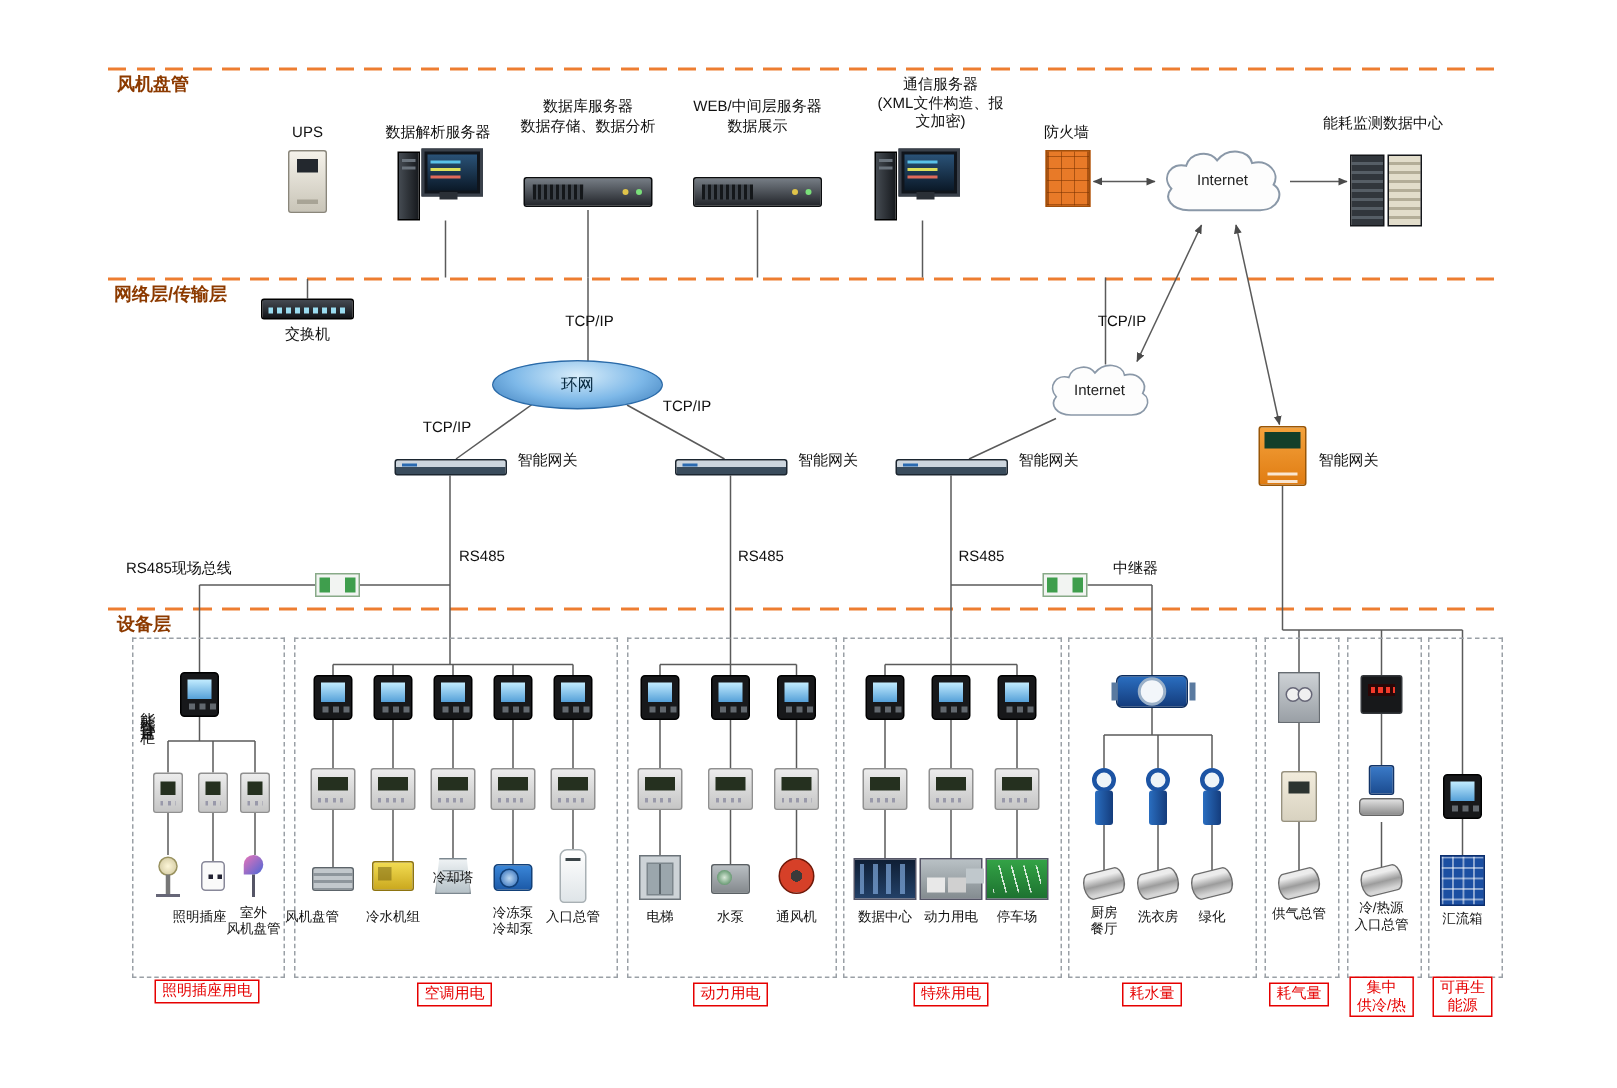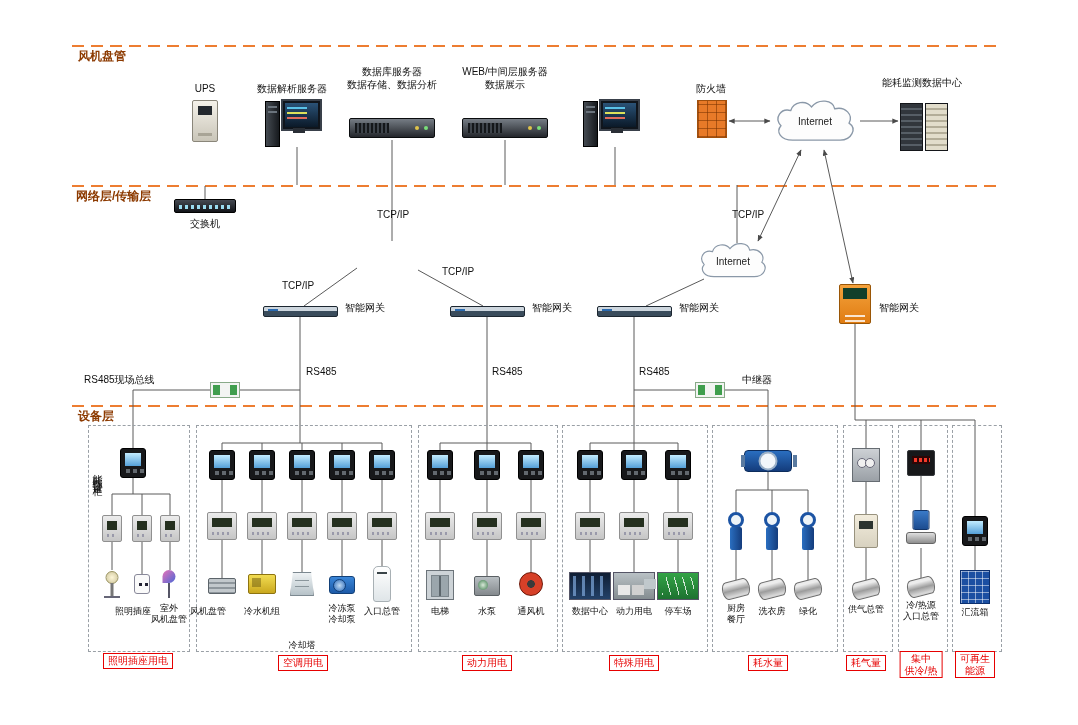--- a/index.html
+++ b/index.html
@@ -261,20 +261,23 @@
 
   <div class="dev rack1u" style="left:462px;top:118px;width:86px;height:20px"></div>
   <div class="lbl" style="left:505px;top:66px">WEB/中间层服务器
 数据展示</div>
 
   <div class="dev" style="left:583px;top:99px;width:56px;height:48px">
     <div class="pc-tower" style="left:0;top:2px;width:13px;height:44px"></div>
     <div class="pc-mon" style="left:16px;top:0;width:37px;height:28px"></div>
     <div class="pc-stand" style="left:28px;top:29px;width:12px;height:5px"></div>
   </div>
+  <div class="lbl" style="left:627px;top:51px">通信服务器
+(XML文件构造、报
+文加密)</div>
 
   <div class="dev firewall" style="left:697px;top:100px;width:30px;height:38px"></div>
   <div class="lbl" style="left:711px;top:83px">防火墙</div>
 
   <div class="dev" style="left:770px;top:98px;width:90px;height:52px">
     <svg width="90" height="52" viewBox="0 0 100 58">
       <path d="M25 47 C12 47 6 38 12 31 C4 22 12 11 23 14 C26 4 40 2 46 10 C54 0 70 2 72 12 C84 9 93 19 88 28 C97 34 91 47 78 47 Z" fill="#fdfdfd" stroke="#8a98a8" stroke-width="1.5"></path>
     </svg>
     <div class="cloud-txt">Internet</div>
   </div>
@@ -286,20 +289,23 @@
   <div class="lbl" style="left:922px;top:77px">能耗监测数据中心</div>
 
   <div class="dev switch" style="left:174px;top:199px;width:62px;height:14px"></div>
   <div class="lbl" style="left:205px;top:218px">交换机</div>
 
   <div class="lbl" style="left:393px;top:209px">TCP/IP</div>
   <div class="lbl" style="left:748px;top:209px">TCP/IP</div>
   <div class="lbl" style="left:298px;top:280px">TCP/IP</div>
   <div class="lbl" style="left:458px;top:266px">TCP/IP</div>
 
+  <div class="dev ring" style="left:328px;top:240px;width:114px;height:33px">
+    <span>环网</span>
+  </div>
 
   <div class="dev" style="left:688px;top:241px;width:90px;height:44px">
     <svg width="90" height="44" viewBox="0 0 100 58">
       <path d="M25 47 C12 47 6 38 12 31 C4 22 12 11 23 14 C26 4 40 2 46 10 C54 0 70 2 72 12 C84 9 93 19 88 28 C97 34 91 47 78 47 Z" fill="#fdfdfd" stroke="#8a98a8" stroke-width="1.5"></path>
     </svg>
     <div class="cloud-txt">Internet</div>
   </div>
 
   <div class="dev gw-flat" style="left:263px;top:306px;width:75px;height:11px"></div>
   <div class="lbl lbl-left" style="left:345px;top:302px">智能网关</div>
@@ -353,21 +359,21 @@
   <div class="dev din-mod" style="left:287px;top:512px;width:30px;height:28px"></div>
   <div class="dev din-mod" style="left:327px;top:512px;width:30px;height:28px"></div>
   <div class="dev din-mod" style="left:367px;top:512px;width:30px;height:28px"></div>
   <div class="dev icon-fancoil" style="left:208px;top:578px;width:28px;height:16px"></div>
   <div class="dev icon-chiller" style="left:248px;top:574px;width:28px;height:20px"></div>
   <div class="dev icon-tower" style="left:290px;top:572px;width:24px;height:24px"></div>
   <div class="dev icon-pump" style="left:329px;top:576px;width:26px;height:18px"></div>
   <div class="dev icon-splitac" style="left:373px;top:566px;width:18px;height:36px"></div>
   <div class="lbl lbl-sm" style="left:208px;top:606px">风机盘管</div>
   <div class="lbl lbl-sm" style="left:262px;top:606px">冷水机组</div>
-  <div class="lbl lbl-sm" style="left:302px;top:640px">冷却塔</div>
+  <div class="lbl lbl-sm" style="left:302px;top:580px">冷却塔</div>
   <div class="lbl lbl-sm" style="left:342px;top:603px">冷冻泵
 冷却泵</div>
   <div class="lbl lbl-sm" style="left:382px;top:606px">入口总管</div>
   <div class="tag" style="left:303px;top:655px">空调用电</div>
 
   <div class="dev meter-blk" style="left:427px;top:450px;width:26px;height:30px"></div>
   <div class="dev meter-blk" style="left:474px;top:450px;width:26px;height:30px"></div>
   <div class="dev meter-blk" style="left:518px;top:450px;width:26px;height:30px"></div>
   <div class="dev din-mod" style="left:425px;top:512px;width:30px;height:28px"></div>
   <div class="dev din-mod" style="left:472px;top:512px;width:30px;height:28px"></div>

